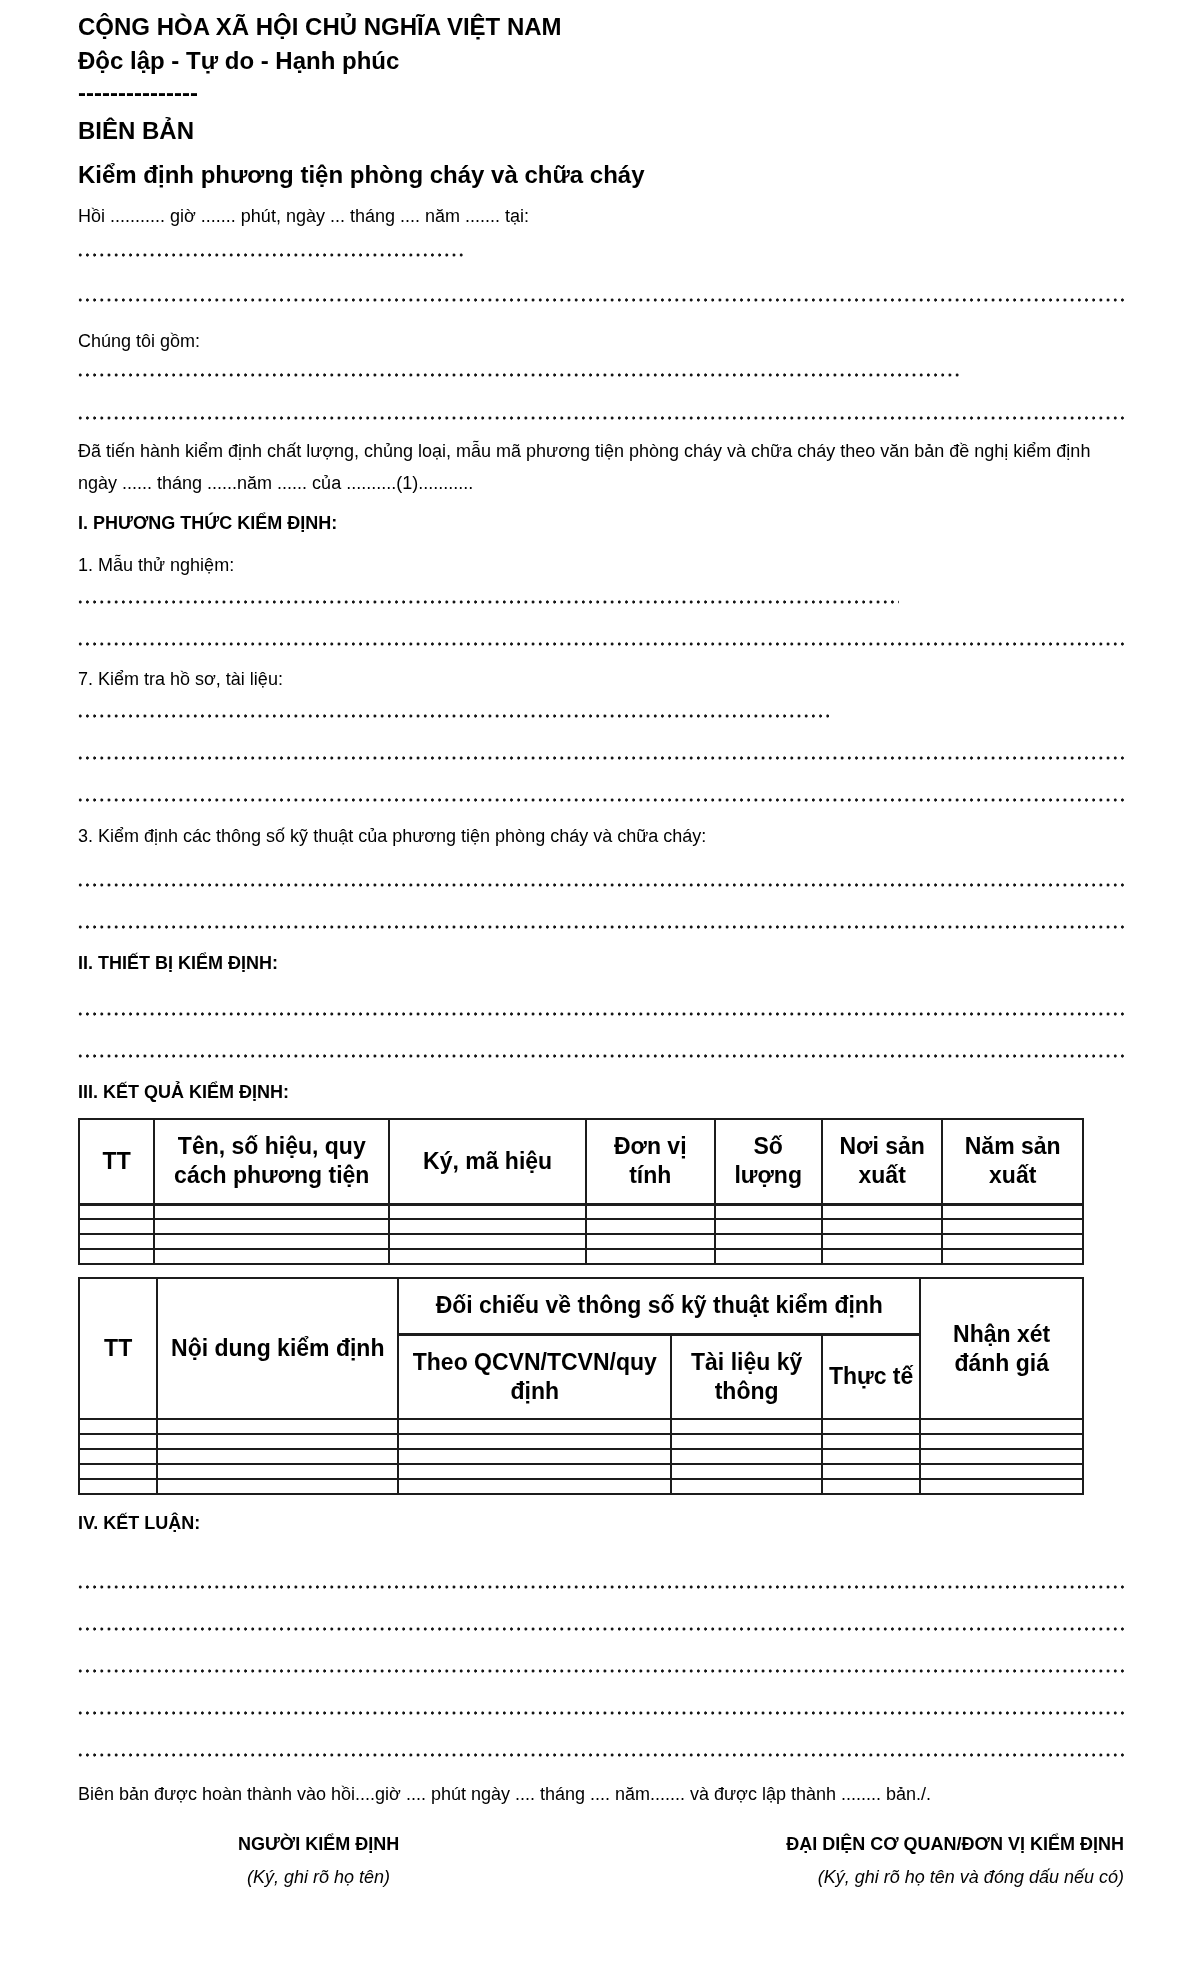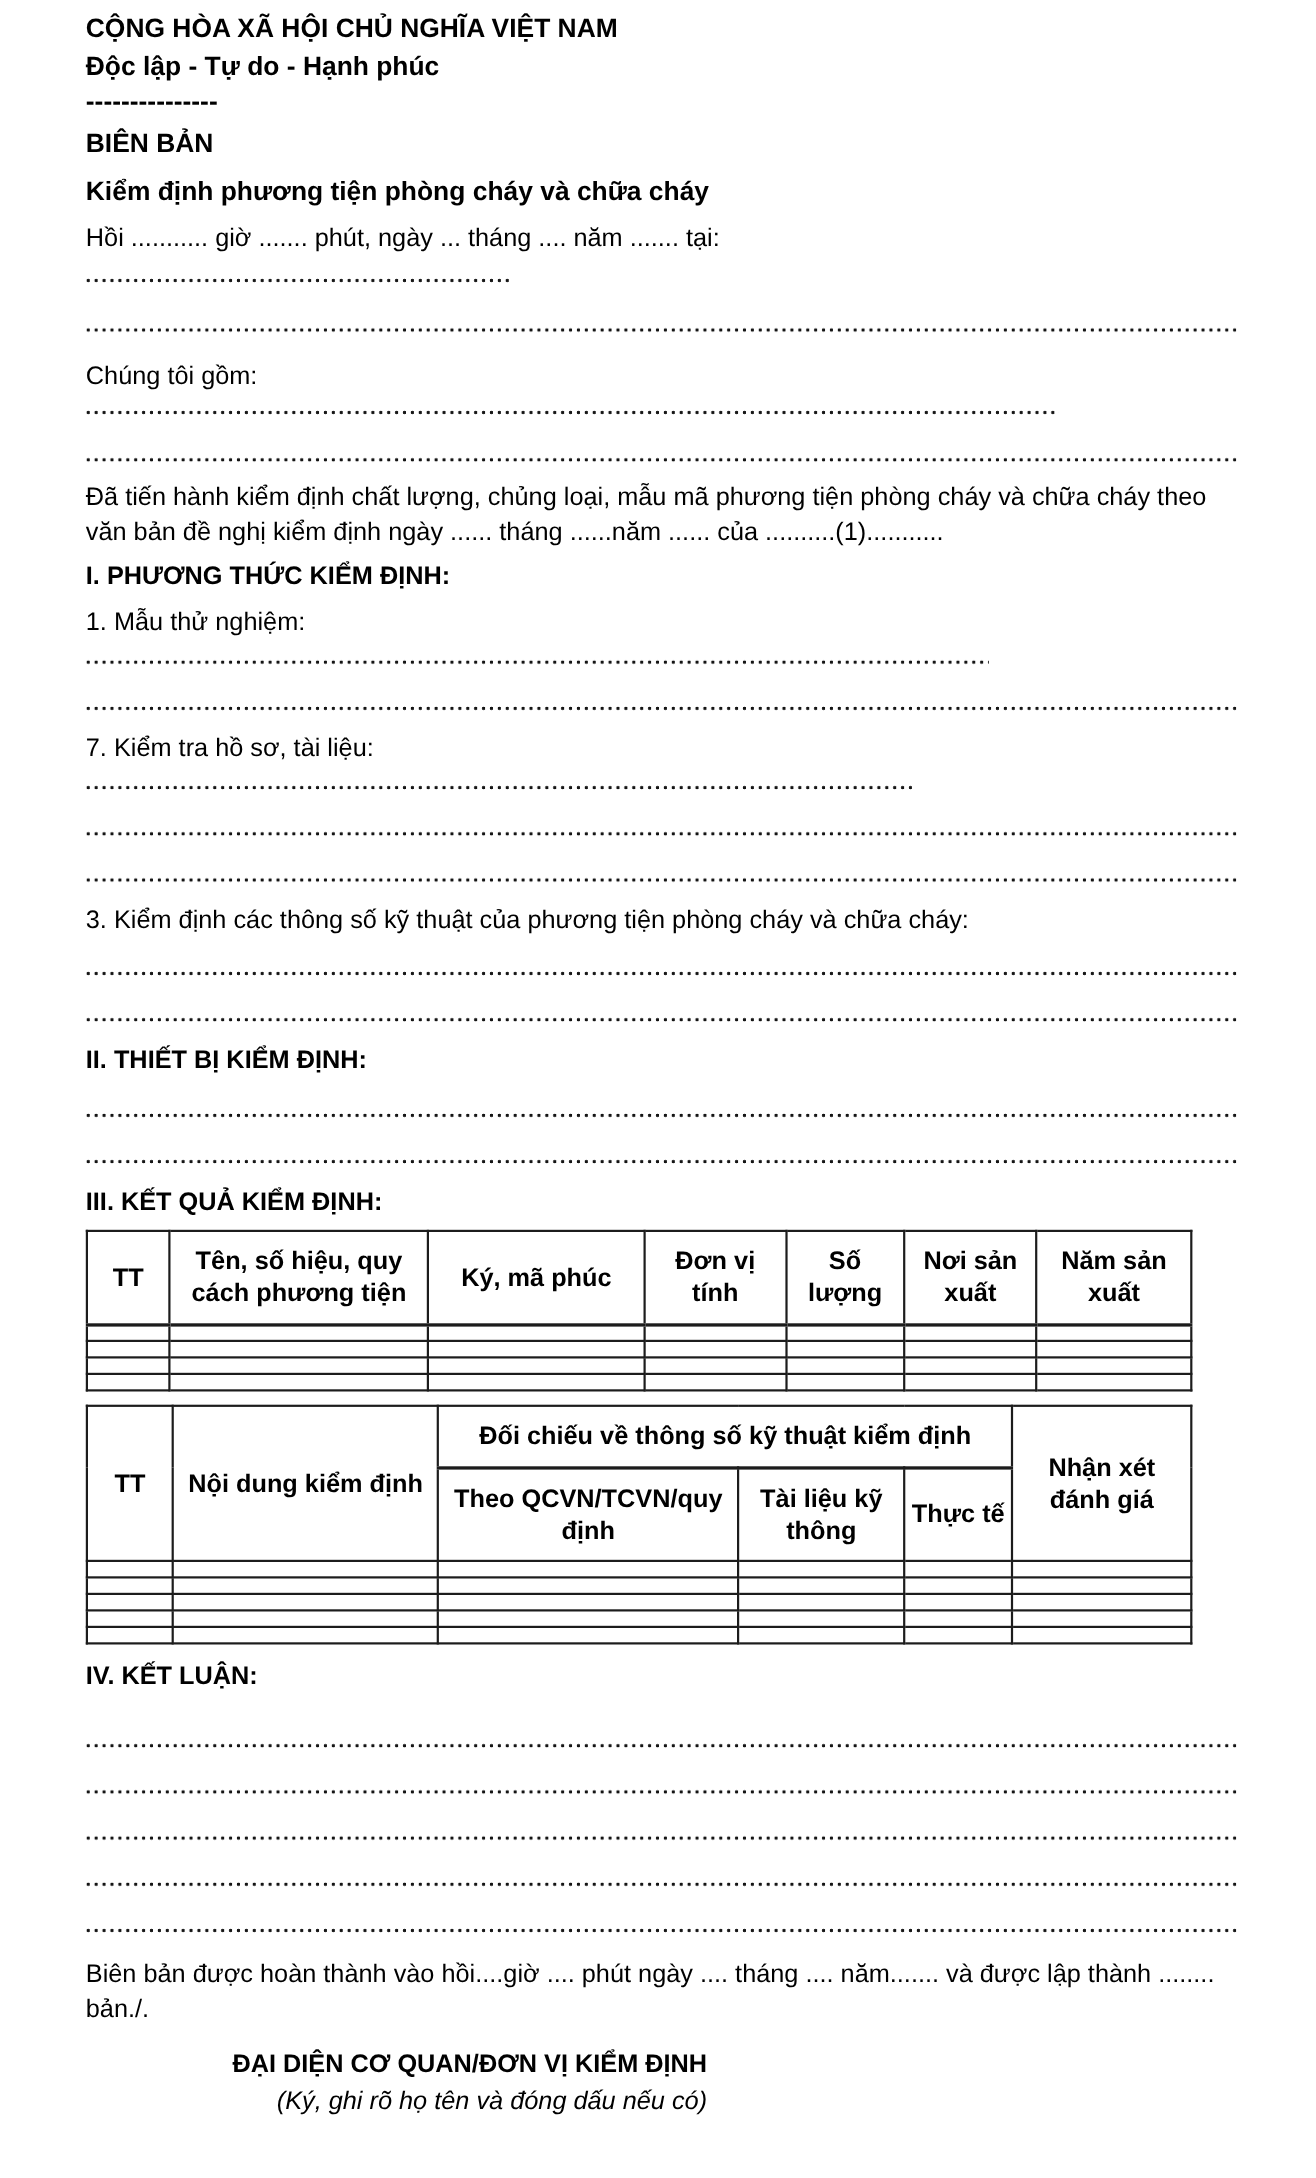--- a/index.html
+++ b/index.html
@@ -7,21 +7,21 @@
   .page {
     position: relative;
     width: 1196px;
     height: 1980px;
     background: #ffffff;
     color: #000000;
     font-family: "Liberation Sans", "DejaVu Sans", sans-serif;
     padding: 12px 72px 0 78px;
     overflow: hidden;
   }
-  p { margin: 0; font-size: 23px; line-height: 32px; color: #000; }
+  p { margin: 0; font-size: 18px; line-height: 32px; color: #000; }
   .b { font-weight: bold; }
   .i { font-style: italic; }
   .c { text-align: left; }
   .hdr p { font-size: 24px; line-height: 30px; }
   .dots {
     height: 6px;
     width: 100%;
     background-image: radial-gradient(circle at 2.2px 3px, #141414 1.35px, transparent 1.8px);
     background-size: 7.2px 6px;
     background-repeat: repeat-x;
@@ -101,21 +101,21 @@
         <col style="width:19.6%">
       <col style="width:12.8%">
         <col style="width:10.7%">
         <col style="width:12.0%">
         <col style="width:14.0%">
     </colgroup>
     <thead>
       <tr>
         <th>TT</th>
         <th>Tên, số hiệu, quy cách phương tiện</th>
-        <th>Ký, mã phúc</th>
+        <th>Ký, mã hiệu</th>
         <th>Đơn vị tính</th>
         <th>Số lượng</th>
         <th>Nơi sản xuất</th>
         <th>Năm sản xuất</th>
       </tr>
     </thead>
     <tbody>
       <tr class="empty">
           <td></td>
           <td></td>
@@ -222,19 +222,23 @@
   <p class="b" style="margin-top:12px">IV. KẾT LUẬN:</p>
   <div class="dots" style="margin-top:45px"></div>
   <div class="dots" style="margin-top:36px"></div>
   <div class="dots" style="margin-top:36px"></div>
   <div class="dots" style="margin-top:36px"></div>
   <div class="dots" style="margin-top:36px"></div>
 
   <p style="margin-top:20px">Biên bản được hoàn thành vào hồi....giờ .... phút ngày .... tháng .... năm....... và được lập thành ........ bản./.</p>
 
   <div class="sign-row">
+    <div class="sign-left">
+      <p class="b">NGƯỜI KIỂM ĐỊNH</p>
+      <p class="i">(Ký, ghi rõ họ tên)</p>
+    </div>
     <div class="sign-right">
       <p class="b">ĐẠI DIỆN CƠ QUAN/ĐƠN VỊ KIỂM ĐỊNH</p>
       <p class="i">(Ký, ghi rõ họ tên và đóng dấu nếu có)</p>
     </div>
   </div>
 
 </div>
 
 </body></html>

